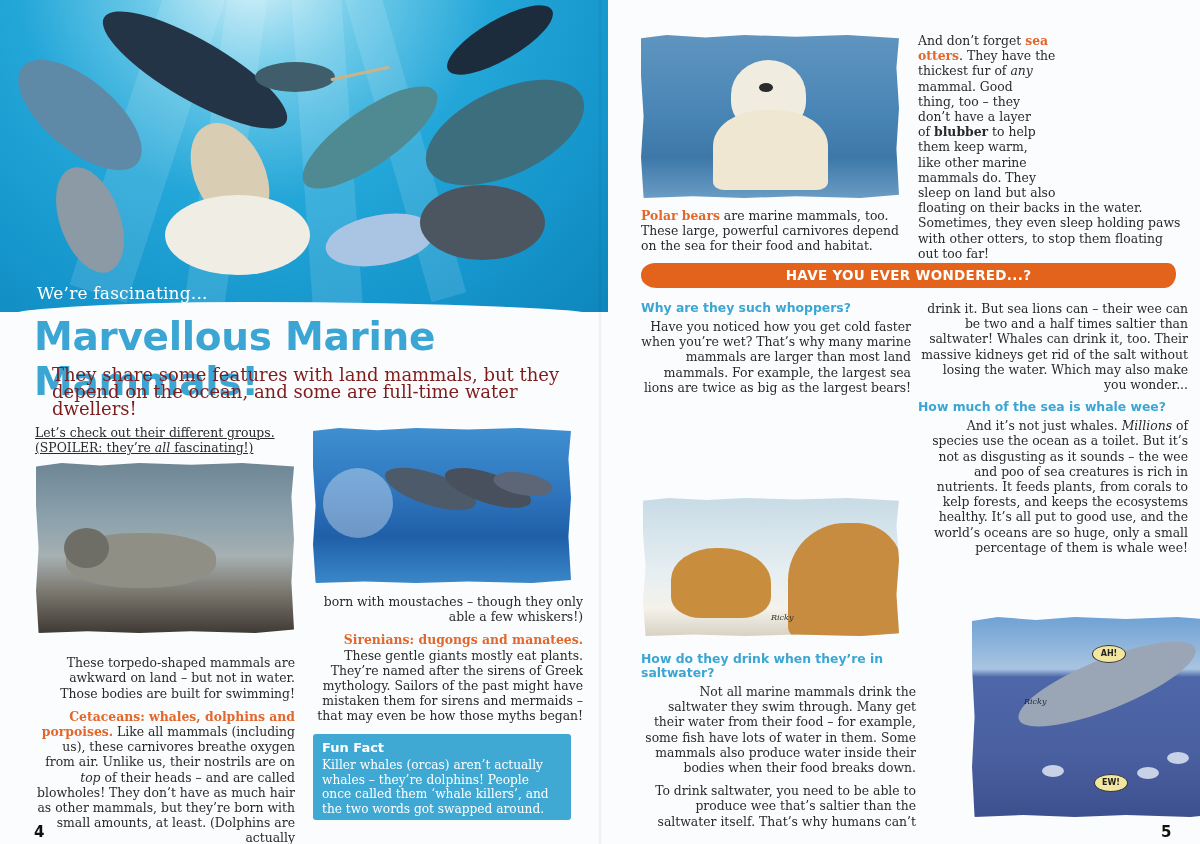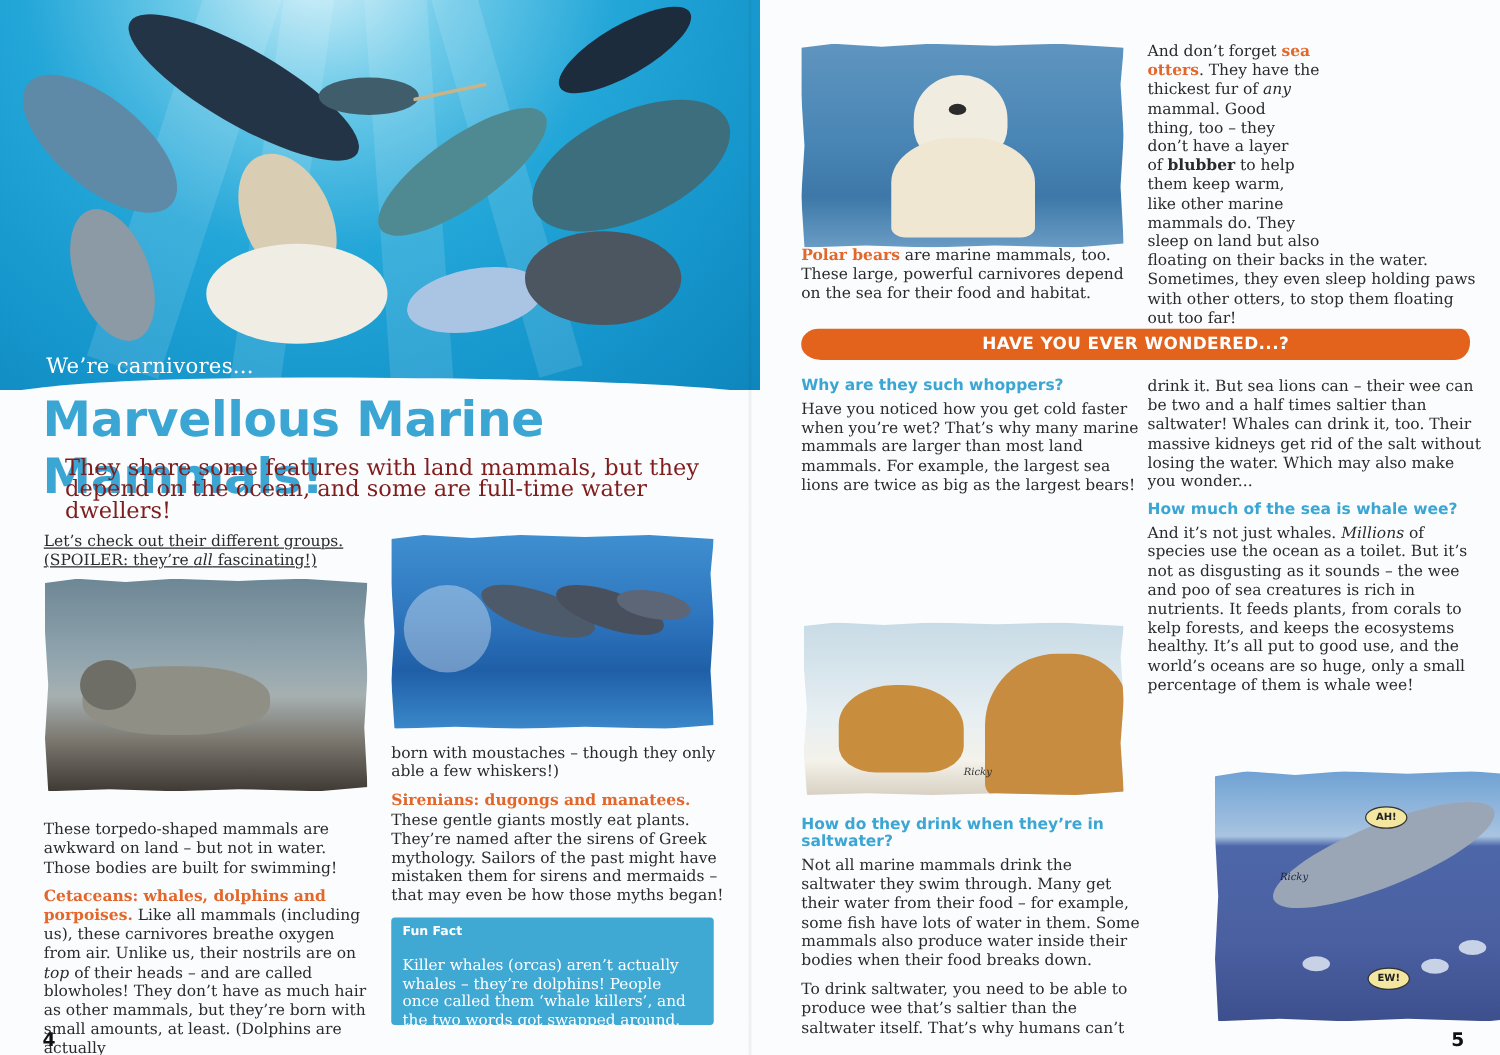--- a/index.html
+++ b/index.html
@@ -21,30 +21,30 @@
     border-radius: 40% 60% 0 0 / 100% 100% 0 0; }
   .hero-tag { position: absolute; left: 37px; top: 283px; font-size: 17px; color: #ffffff; letter-spacing: 0.2px; }
 
   .creature { position: absolute; border-radius: 50%; }
 
   .title { position: absolute; left: 34px; top: 314px; font-family: "DejaVu Sans", sans-serif; font-weight: 700;
     font-size: 39px; color: #3ba6d3; letter-spacing: -0.3px; }
   .intro { position: absolute; left: 52px; top: 366px; width: 520px; font-size: 18px; line-height: 17px; color: #7f1d1d; }
 
   .col-text { position: absolute; font-size: 12.4px; line-height: 15.2px; color: #2a2a2a; }
-  .col-text p { margin-bottom: 8px; }
+  .col-text p { margin-bottom: 8px; text-align: right; }
   .hl { color: #e3672a; font-weight: 700; }
   .bold { font-weight: 700; }
   .it { font-style: italic; }
 
   .photo { position: absolute; border-radius: 4px; overflow: hidden;
     clip-path: polygon(0% 2%, 10% 0%, 25% 1.5%, 40% 0%, 60% 1%, 80% 0%, 100% 2%, 99% 20%, 100% 45%, 99% 70%, 100% 98%, 85% 100%, 60% 99%, 40% 100%, 20% 99%, 1% 100%, 0% 75%, 1% 50%, 0% 25%); }
 
   .funfact { position: absolute; left: 313px; top: 734px; width: 258px; height: 86px; background: #3fa8d3; border-radius: 3px; padding: 6px 9px; color: #fff; }
-  .funfact .ff-title { font-family: "DejaVu Sans", sans-serif; font-weight: 700; font-size: 10px; margin-bottom: 14px; }
+  .funfact .ff-title { font-family: "DejaVu Sans", sans-serif; font-weight: 700; font-size: 13px; margin-bottom: 3px; }
   .funfact .ff-body { font-size: 12.2px; line-height: 14.6px; }
 
   .page-num { position: absolute; font-family: "DejaVu Sans", sans-serif; font-weight: 700; font-size: 15px; color: #111; }
 
   .banner { position: absolute; left: 641px; top: 263px; width: 535px; height: 25px; background: #e3631d;
     border-radius: 14px 8px 12px 16px / 12px 10px 14px 12px; color: #fff; font-family: "DejaVu Sans", sans-serif;
     font-weight: 700; font-size: 13.5px; text-align: center; line-height: 25px; letter-spacing: 0.3px; }
 
   .subhead { font-family: "DejaVu Sans", sans-serif; font-weight: 700; color: #3ba6d3; font-size: 12.4px; line-height: 14px; margin-bottom: 4px; }
 </style>
@@ -64,21 +64,21 @@
     <div class="creature" style="left:255px;top:62px;width:80px;height:30px;background:#3f5d6a;"></div>
     <div class="creature" style="left:330px;top:72px;width:60px;height:3px;border-radius:2px;background:#c9b38a;transform:rotate(-12deg);"></div>
     <div class="creature" style="left:440px;top:20px;width:120px;height:40px;background:#1d2c3c;transform:rotate(-30deg);"></div>
     <div class="creature" style="left:420px;top:90px;width:170px;height:85px;background:#3c6e7e;transform:rotate(-25deg);"></div>
     <div class="creature" style="left:290px;top:110px;width:160px;height:55px;background:#4f8a92;transform:rotate(-35deg);"></div>
     <div class="creature" style="left:195px;top:120px;width:70px;height:110px;background:#d9cdb4;transform:rotate(-25deg);"></div>
     <div class="creature" style="left:60px;top:165px;width:60px;height:110px;background:#8b9aa4;transform:rotate(-20deg);"></div>
     <div class="creature" style="left:165px;top:195px;width:145px;height:80px;background:#efede4;"></div>
     <div class="creature" style="left:325px;top:215px;width:110px;height:50px;background:#a9c5e3;transform:rotate(-10deg);"></div>
     <div class="creature" style="left:420px;top:185px;width:125px;height:75px;background:#4b5661;"></div>
-    <span class="hero-tag">We’re carnivores...</span>
+    <span class="hero-tag">We’re fascinating...</span>
   </div>
   <div class="hero-edge"></div>
 
   <h1 class="title">Marvellous Marine Mammals!</h1>
   <p class="intro">They share some features with land mammals, but they depend on the ocean, and some are full-time water dwellers!</p>
 
   <div class="col-text" style="left:35px;top:425px;width:260px;text-decoration:underline;">
     <span>Let’s check out their different groups. (SPOILER: they’re </span><span class="it">all</span><span> fascinating!)</span>
   </div>
 
@@ -115,21 +115,21 @@
 <div class="gutter"></div>
 
 <div class="page page-right">
 
   <div class="photo" style="left:41px;top:35px;width:258px;height:163px;background:linear-gradient(180deg,#5f95bf 0%,#4a86b6 45%,#3d78a8 75%,#6a9cc4 100%);">
     <div style="position:absolute;left:90px;top:25px;width:75px;height:70px;border-radius:50% 50% 40% 40%;background:#f1ece0;"></div>
     <div style="position:absolute;left:72px;top:75px;width:115px;height:80px;border-radius:45% 45% 10% 10%;background:#efe7d2;"></div>
     <div style="position:absolute;left:118px;top:48px;width:14px;height:9px;border-radius:50%;background:#2b2b2b;"></div>
   </div>
 
-  <div class="col-text" style="left:41px;top:196px;width:270px;">
+  <div class="col-text" style="left:41px;top:208px;width:270px;">
     <span class="hl">Polar bears</span><span> are marine mammals, too. These large, powerful carnivores depend on the sea for their food and habitat.</span>
   </div>
 
   <div class="col-text" style="left:318px;top:33px;width:268px;">
     <div style="float:right;width:140px;height:160px;shape-outside:circle(50%);"></div>
     <span>And don’t forget </span><span class="hl">sea otters</span><span>. They have the thickest fur of </span><span class="it">any</span><span> mammal. Good thing, too – they don’t have a layer of </span><span class="bold">blubber</span><span> to help them keep warm, like other marine mammals do. They sleep on land but also floating on their backs in the water. Sometimes, they even sleep holding paws with other otters, to stop them floating out too far!</span>
   </div>
 </div>
 
 <div class="banner">HAVE YOU EVER WONDERED...?</div>

